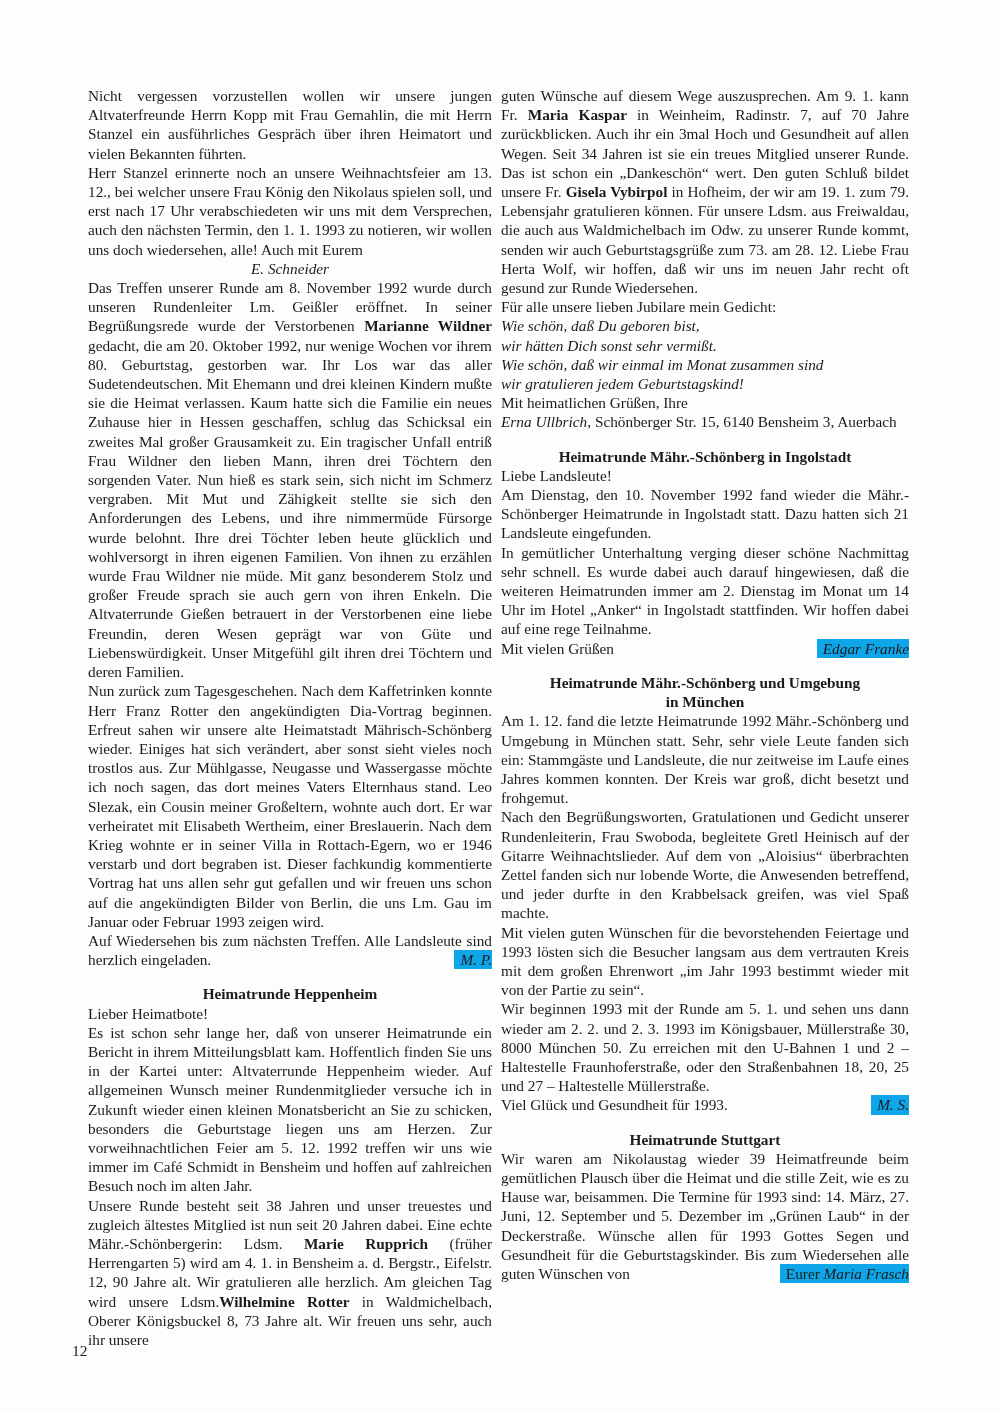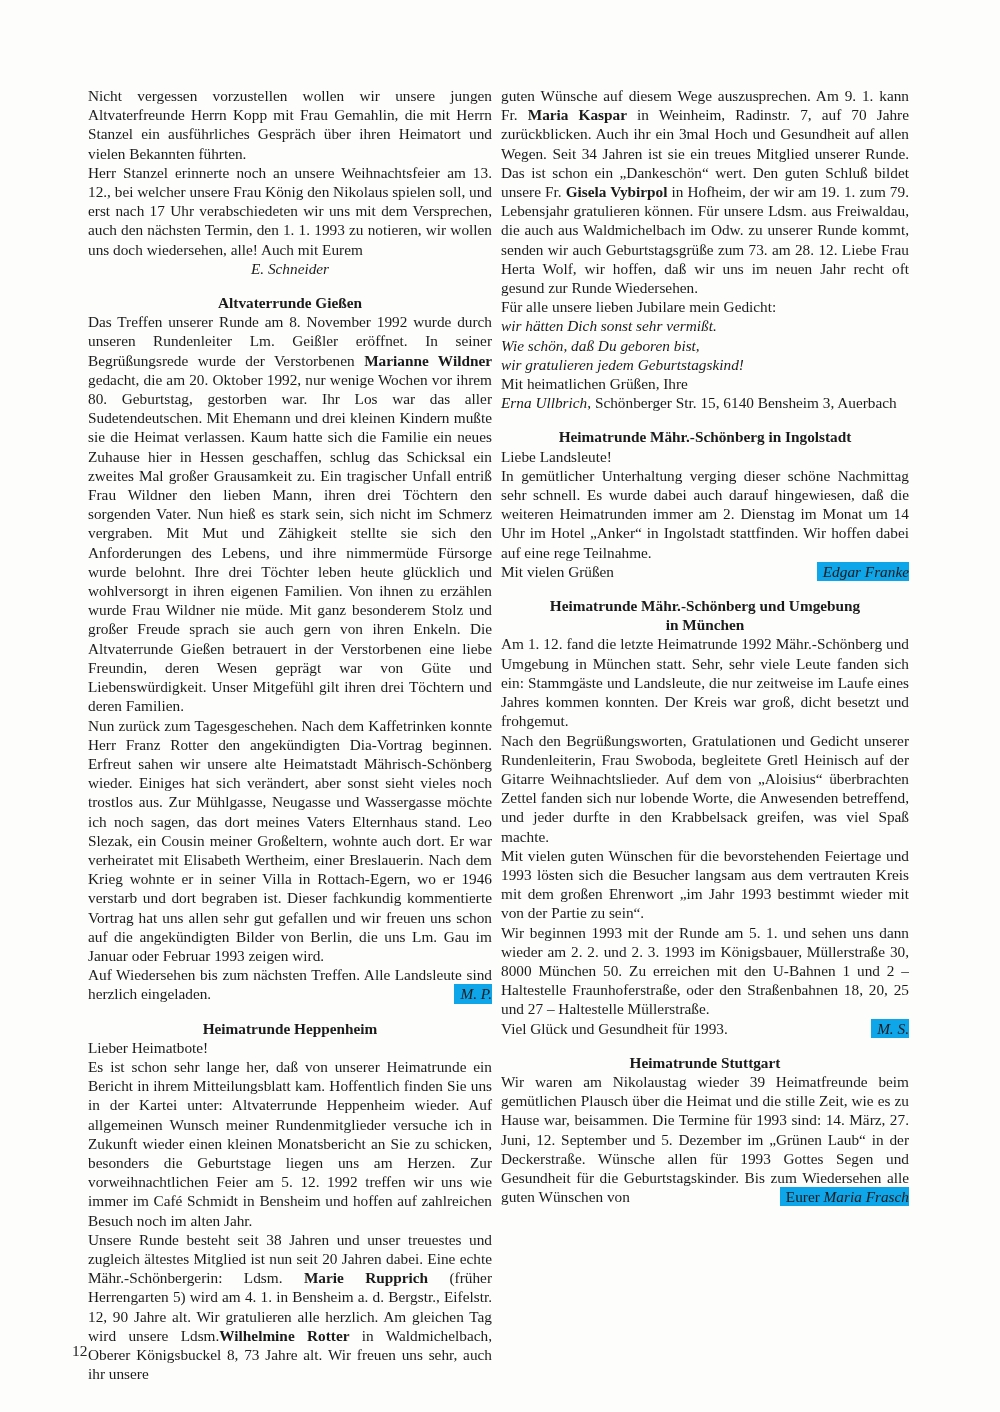--- a/index.html
+++ b/index.html
@@ -64,39 +64,40 @@
 </style>
 </head>
 <body>
 
 <div class="page">
   <div class="columns">
     <div class="col" id="col-left">
         <div class="para">Nicht vergessen vorzustellen wollen wir unsere jungen Altvaterfreunde Herrn Kopp mit Frau Gemahlin, die mit Herrn Stanzel ein ausführliches Gespräch über ihren Heimatort und vielen Bekannten führten.</div>
         <div class="para">Herr Stanzel erinnerte noch an unsere Weihnachtsfeier am 13. 12., bei welcher unsere Frau König den Nikolaus spielen soll, und erst nach 17 Uhr verabschiedeten wir uns mit dem Versprechen, auch den nächsten Termin, den 1. 1. 1993 zu notieren, wir wollen uns doch wiedersehen, alle! Auch mit Eurem</div>
         <div class="sig-line"><i>E. Schneider</i></div>
-        <div class="heading">Altvaterrunde Gießen</div>
         <div class="para">Das Treffen unserer Runde am 8. November 1992 wurde durch unseren Rundenleiter Lm. Geißler eröffnet. In seiner Begrüßungsrede wurde der Verstorbenen <b>Marianne Wildner</b> gedacht, die am 20. Oktober 1992, nur wenige Wochen vor ihrem 80. Geburtstag, gestorben war. Ihr Los war das aller Sudetendeutschen. Mit Ehemann und drei kleinen Kindern mußte sie die Heimat verlassen. Kaum hatte sich die Familie ein neues Zuhause hier in Hessen geschaffen, schlug das Schicksal ein zweites Mal großer Grausamkeit zu. Ein tragischer Unfall entriß Frau Wildner den lieben Mann, ihren drei Töchtern den sorgenden Vater. Nun hieß es stark sein, sich nicht im Schmerz vergraben. Mit Mut und Zähigkeit stellte sie sich den Anforderungen des Lebens, und ihre nimmermüde Fürsorge wurde belohnt. Ihre drei Töchter leben heute glücklich und wohlversorgt in ihren eigenen Familien. Von ihnen zu erzählen wurde Frau Wildner nie müde. Mit ganz besonderem Stolz und großer Freude sprach sie auch gern von ihren Enkeln. Die Altvaterrunde Gießen betrauert in der Verstorbenen eine liebe Freundin, deren Wesen geprägt war von Güte und Liebenswürdigkeit. Unser Mitgefühl gilt ihren drei Töchtern und deren Familien.</div>
         <div class="para">Nun zurück zum Tagesgeschehen. Nach dem Kaffetrinken konnte Herr Franz Rotter den angekündigten Dia-Vortrag beginnen. Erfreut sahen wir unsere alte Heimatstadt Mährisch-Schönberg wieder. Einiges hat sich verändert, aber sonst sieht vieles noch trostlos aus. Zur Mühlgasse, Neugasse und Wassergasse möchte ich noch sagen, das dort meines Vaters Elternhaus stand. Leo Slezak, ein Cousin meiner Großeltern, wohnte auch dort. Er war verheiratet mit Elisabeth Wertheim, einer Breslauerin. Nach dem Krieg wohnte er in seiner Villa in Rottach-Egern, wo er 1946 verstarb und dort begraben ist. Dieser fachkundig kommentierte Vortrag hat uns allen sehr gut gefallen und wir freuen uns schon auf die angekündigten Bilder von Berlin, die uns Lm. Gau im Januar oder Februar 1993 zeigen wird.</div>
         <div class="para psig">Auf Wiedersehen bis zum nächsten Treffen. Alle Landsleute sind herzlich eingeladen.<span class="sig"><i>M. P.</i></span></div>
         <div class="heading">Heimatrunde Heppenheim</div>
         <div class="line">Lieber Heimatbote!</div>
         <div class="para">Es ist schon sehr lange her, daß von unserer Heimatrunde ein Bericht in ihrem Mitteilungsblatt kam. Hoffentlich finden Sie uns in der Kartei unter: Altvaterrunde Heppenheim wieder. Auf allgemeinen Wunsch meiner Rundenmitglieder versuche ich in Zukunft wieder einen kleinen Monatsbericht an Sie zu schicken, besonders die Geburtstage liegen uns am Herzen. Zur vorweihnachtlichen Feier am 5. 12. 1992 treffen wir uns wie immer im Café Schmidt in Bensheim und hoffen auf zahlreichen Besuch noch im alten Jahr.</div>
         <div class="para">Unsere Runde besteht seit 38 Jahren und unser treuestes und zugleich ältestes Mitglied ist nun seit 20 Jahren dabei. Eine echte Mähr.-Schönbergerin: Ldsm. <b>Marie Rupprich</b> (früher Herrengarten 5) wird am 4. 1. in Bensheim a. d. Bergstr., Eifelstr. 12, 90 Jahre alt. Wir gratulieren alle herzlich. Am gleichen Tag wird unsere Ldsm.<b>Wilhelmine Rotter</b> in Waldmichelbach, Oberer Königsbuckel 8, 73 Jahre alt. Wir freuen uns sehr, auch ihr unsere</div>
       </div>
     <div class="col col-right" id="col-right">
         <div class="para">guten Wünsche auf diesem Wege auszusprechen. Am 9. 1. kann Fr. <b>Maria Kaspar</b> in Weinheim, Radinstr. 7, auf 70 Jahre zurückblicken. Auch ihr ein 3mal Hoch und Gesundheit auf allen Wegen. Seit 34 Jahren ist sie ein treues Mitglied unserer Runde. Das ist schon ein „Dankeschön“ wert. Den guten Schluß bildet unsere Fr. <b>Gisela Vybirpol</b> in Hofheim, der wir am 19. 1. zum 79. Lebensjahr gratulieren können. Für unsere Ldsm. aus Freiwaldau, die auch aus Waldmichelbach im Odw. zu unserer Runde kommt, senden wir auch Geburtstagsgrüße zum 73. am 28. 12. Liebe Frau Herta Wolf, wir hoffen, daß wir uns im neuen Jahr recht oft gesund zur Runde Wiedersehen.</div>
         <div class="line">Für alle unsere lieben Jubilare mein Gedicht:</div>
+        <div class="line"><i>Wie schön, daß Du geboren bist,</i></div>
         <div class="line"><i>wir hätten Dich sonst sehr vermißt.</i></div>
-        <div class="line"><i>Wie schön, daß Du geboren bist,</i></div>
+        <div class="line"><i>Wie schön, daß wir einmal im Monat zusammen sind</i></div>
         <div class="line"><i>wir gratulieren jedem Geburtstagskind!</i></div>
         <div class="line">Mit heimatlichen Grüßen, Ihre</div>
         <div class="line"><i>Erna Ullbrich</i>, Schönberger Str. 15, 6140 Bensheim 3, Auerbach</div>
         <div class="heading">Heimatrunde Mähr.-Schönberg in Ingolstadt</div>
         <div class="line">Liebe Landsleute!</div>
+        <div class="para">Am Dienstag, den 10. November 1992 fand wieder die Mähr.-Schönberger Heimatrunde in Ingolstadt statt. Dazu hatten sich 21 Landsleute eingefunden.</div>
         <div class="para">In gemütlicher Unterhaltung verging dieser schöne Nachmittag sehr schnell. Es wurde dabei auch darauf hingewiesen, daß die weiteren Heimatrunden immer am 2. Dienstag im Monat um 14 Uhr im Hotel „Anker“ in Ingolstadt stattfinden. Wir hoffen dabei auf eine rege Teilnahme.</div>
         <div class="para psig">Mit vielen Grüßen<span class="sig"><i>Edgar Franke</i></span></div>
         <div class="heading">Heimatrunde Mähr.-Schönberg und Umgebung
 in München</div>
         <div class="para">Am 1. 12. fand die letzte Heimatrunde 1992 Mähr.-Schönberg und Umgebung in München statt. Sehr, sehr viele Leute fanden sich ein: Stammgäste und Landsleute, die nur zeitweise im Laufe eines Jahres kommen konnten. Der Kreis war groß, dicht besetzt und frohgemut.</div>
         <div class="para">Nach den Begrüßungsworten, Gratulationen und Gedicht unserer Rundenleiterin, Frau Swoboda, begleitete Gretl Heinisch auf der Gitarre Weihnachtslieder. Auf dem von „Aloisius“ überbrachten Zettel fanden sich nur lobende Worte, die Anwesenden betreffend, und jeder durfte in den Krabbelsack greifen, was viel Spaß machte.</div>
         <div class="para">Mit vielen guten Wünschen für die bevorstehenden Feiertage und 1993 lösten sich die Besucher langsam aus dem vertrauten Kreis mit dem großen Ehrenwort „im Jahr 1993 bestimmt wieder mit von der Partie zu sein“.</div>
         <div class="para">Wir beginnen 1993 mit der Runde am 5. 1. und sehen uns dann wieder am 2. 2. und 2. 3. 1993 im Königsbauer, Müllerstraße 30, 8000 München 50. Zu erreichen mit den U-Bahnen 1 und 2 – Haltestelle Fraunhoferstraße, oder den Straßenbahnen 18, 20, 25 und 27 – Haltestelle Müllerstraße.</div>
         <div class="para psig">Viel Glück und Gesundheit für 1993.<span class="sig"><i>M. S.</i></span></div>
         <div class="heading">Heimatrunde Stuttgart</div>

